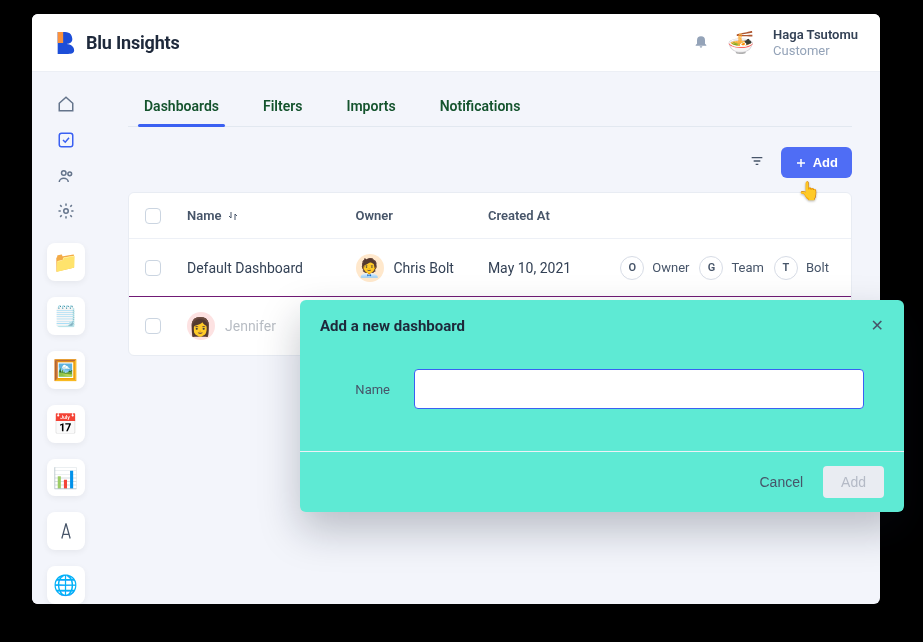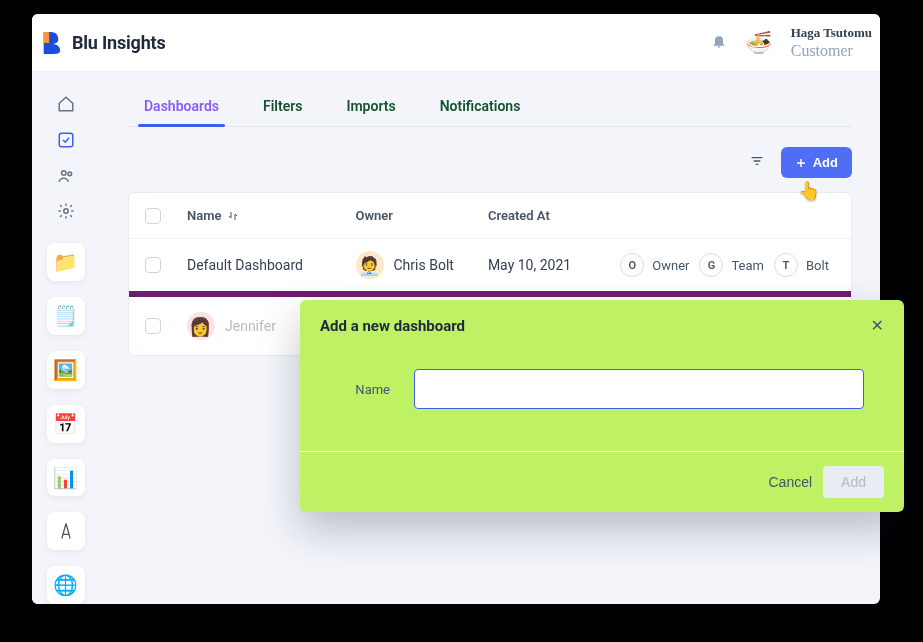--- a/index.html
+++ b/index.html
@@ -21,21 +21,21 @@
     border-radius: 6px;
     overflow: hidden;
     display: flex;
     flex-direction: column;
   }
   .header {
     background: #fff;
     height: 58px;
     display: flex;
     align-items: center;
-    padding: 0 8px;
+    padding: 0 22px;
     border-bottom: 1px solid #eceff5;
   }
   .brand {
     display: flex;
     align-items: center;
     gap: 10px;
   }
   .brand-logo {
     width: 22px;
     height: 26px;
@@ -54,23 +54,23 @@
   }
   .bell-icon { color: #94a3b8; }
   .avatar-ramen {
     width: 28px;
     height: 28px;
     display: flex;
     align-items: center;
     justify-content: center;
     font-size: 22px;
   }
-  .user-info { display: flex; flex-direction: column; line-height: 1.2; font-family: Liberation Serif, serif; }
+  .user-info { display: flex; flex-direction: column; line-height: 1.2; }
   .user-name { font-size: 13px; font-weight: 600; color: #334155; }
-  .user-role { font-size: 16px; color: #94a3b8; }
+  .user-role { font-size: 13px; color: #94a3b8; }
 
   .body {
     flex: 1;
     display: flex;
     overflow: hidden;
   }
   .sidebar {
     width: 68px;
     background: #f3f5fb;
     display: flex;
@@ -116,21 +116,21 @@
     padding-left: 16px;
   }
   .tab {
     font-size: 14px;
     font-weight: 600;
     color: #14532d;
     padding: 6px 0 12px 0;
     cursor: pointer;
     position: relative;
   }
-  .tab.active { color: #8b5cf6; }
+  .tab.active { color: #14532d; }
   .tab.active::after {
     content: "";
     position: absolute;
     left: -6px; right: -6px; bottom: -1px;
     height: 3px;
     background: #3a60f2;
     border-radius: 2px;
   }
 
   .toolbar {
@@ -169,21 +169,21 @@
   .thead {
     height: 46px;
     font-size: 13px;
     font-weight: 600;
     color: #475569;
     border-bottom: 1px solid #edf0f6;
   }
   .th { padding: 0 10px; display:flex; align-items:center; gap:6px; }
   .trow {
     height: 58px;
-    border-bottom: 6px solid #701a75;
+    border-bottom: 1px solid #701a75;
     font-size: 14px;
     color: #334155;
   }
   .trow:last-child { border-bottom: none; }
   .td { padding: 0 10px; display:flex; align-items:center; gap:10px; }
   .cb {
     width: 16px; height: 16px;
     border: 1.5px solid #cbd5e1;
     border-radius: 4px;
     margin: 0 auto;
@@ -206,21 +206,21 @@
     display:flex; align-items:center; justify-content:center;
     font-size:11px; font-weight:600; color:#475569;
   }
 
   
   .modal {
     position: absolute;
     top: 300px;
     left: 300px;
     width: 604px;
-    background: #bef264;
+    background: #5eead4;
     border-radius: 6px;
     box-shadow: 0 18px 40px rgba(15,23,42,0.25);
     overflow: hidden;
   }
   .modal-head {
     display:flex; align-items:center; justify-content:space-between;
     padding: 16px 20px 6px 20px;
   }
   .modal-title { font-size: 15px; font-weight:700; color:#1e293b; }
   .modal-close { color:#475569; cursor:pointer; font-size:16px; }
@@ -244,21 +244,21 @@
     cursor:pointer;
   }
   .toggle::after{
     content:""; position:absolute; left:2px; top:2px;
     width:14px; height:14px; border-radius:50%;
     background:#f1f5f9;
   }
   .modal-foot {
     border-top:1px solid #eef1f7;
     padding: 14px 20px;
-    display:flex; justify-content:flex-end; gap:11px; align-items:center;
+    display:flex; justify-content:flex-end; gap:20px; align-items:center;
   }
   .btn-cancel { font-size:14px; color:#475569; cursor:pointer; background:none; border:none; }
   .btn-add {
     background:#e9ecf2; color:#b4bac6;
     font-size:14px; font-weight:500;
     border:none; border-radius:4px;
     padding: 8px 18px;
     cursor: default;
   }
 

